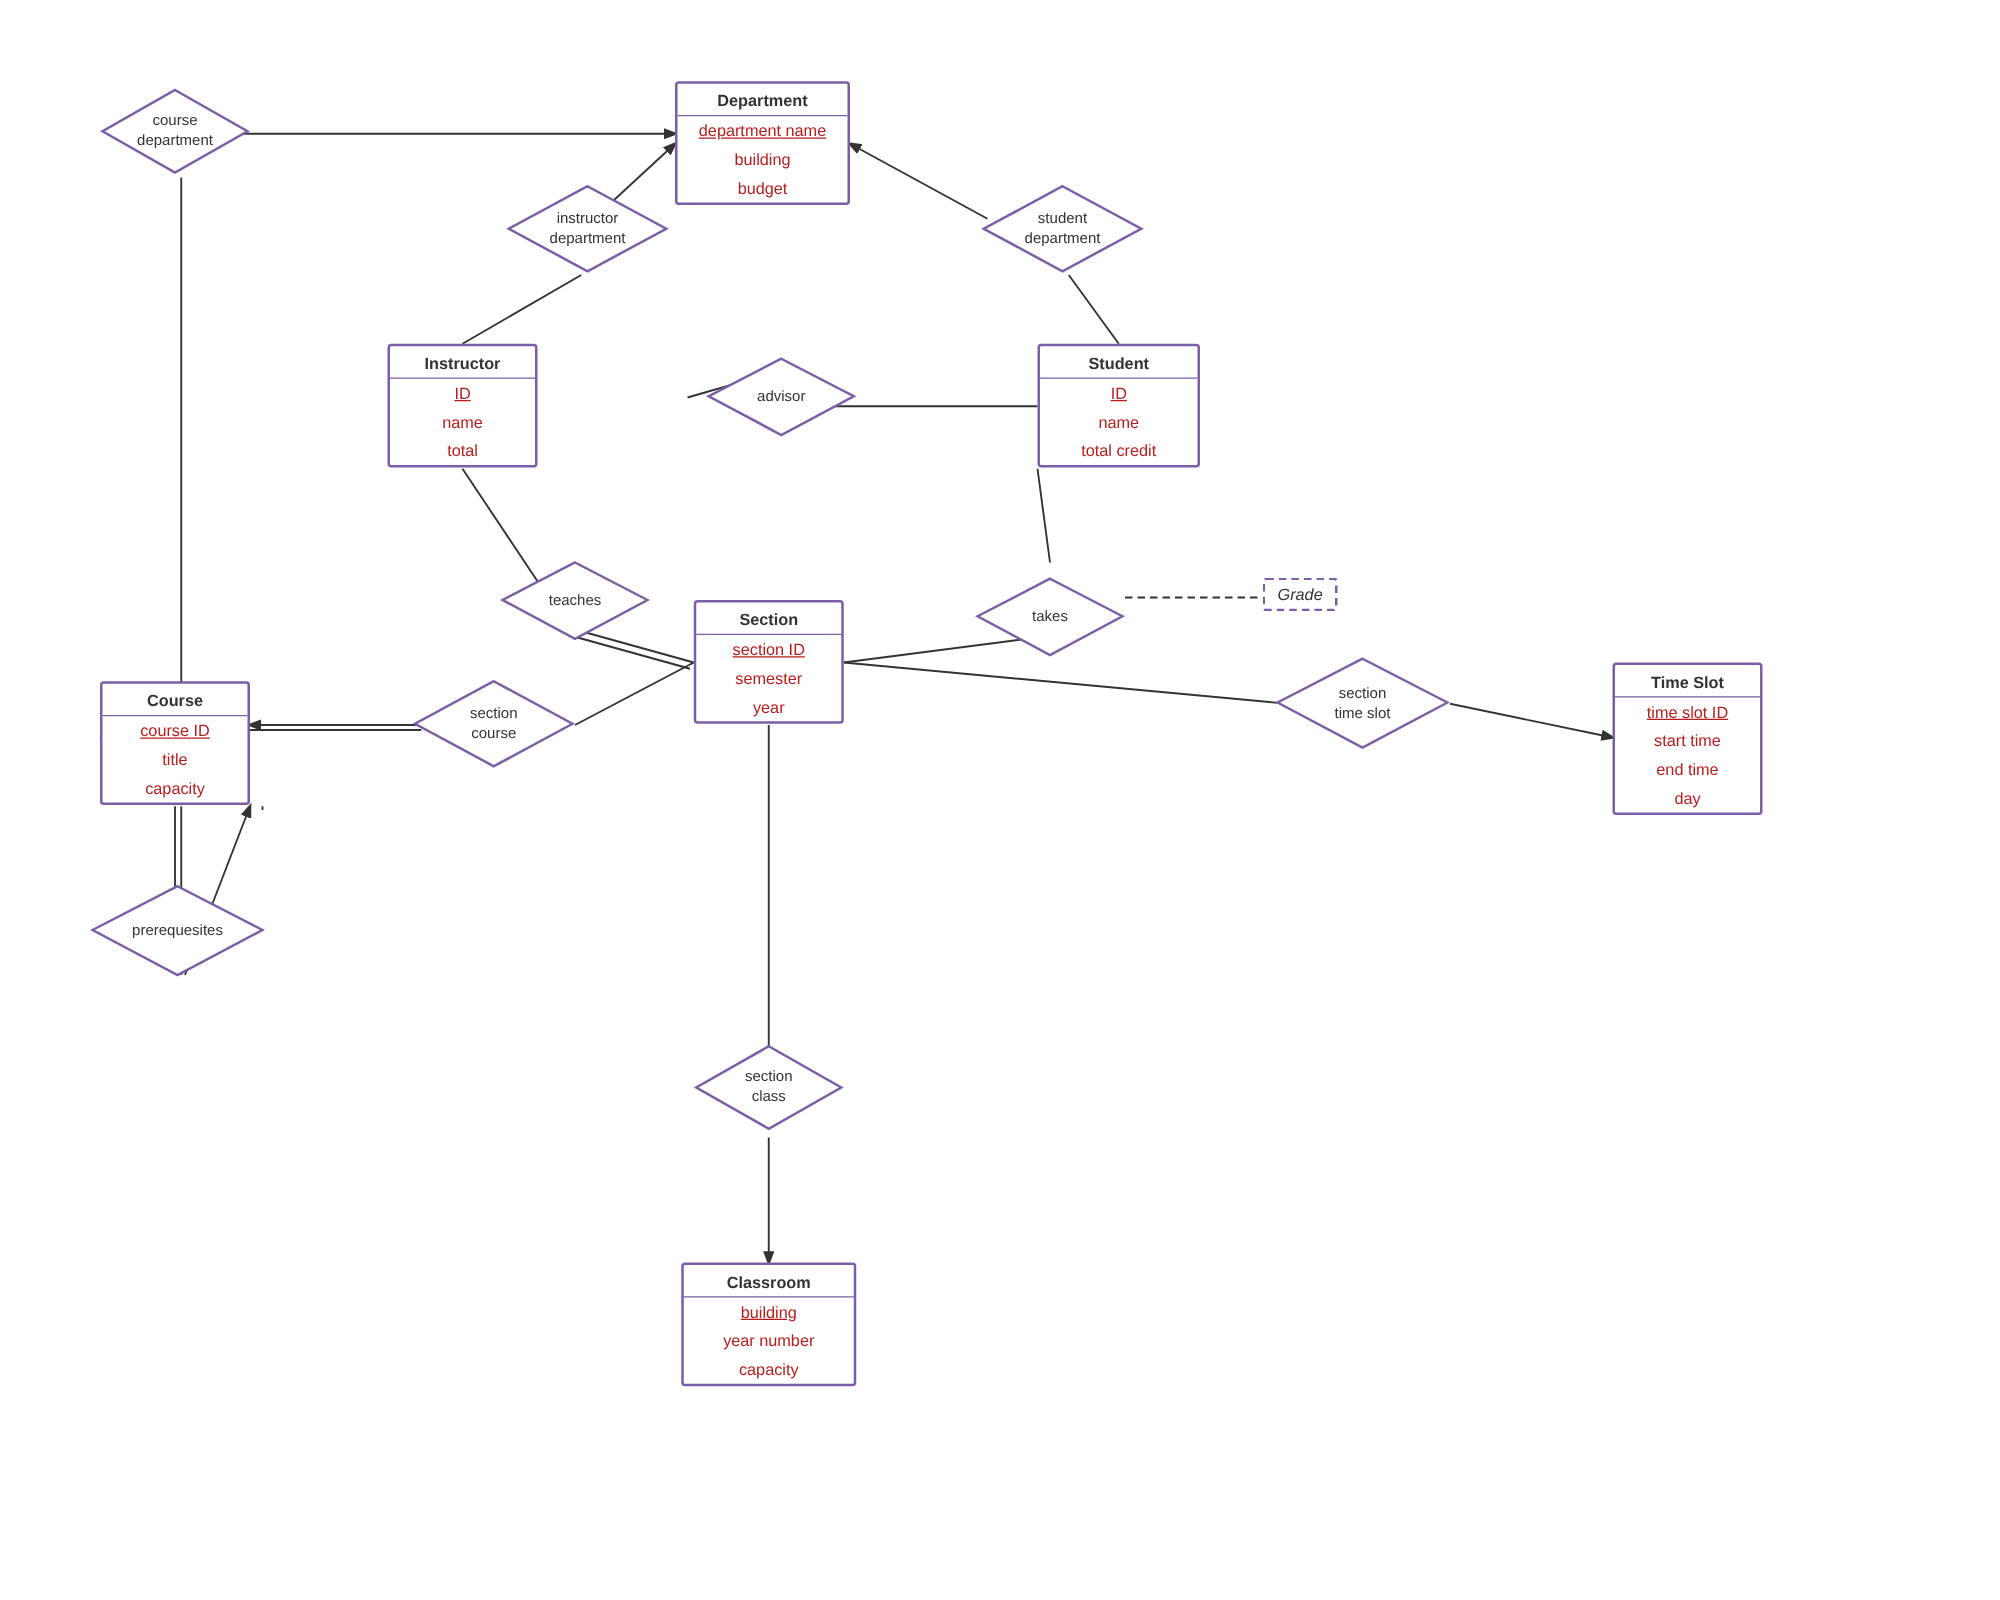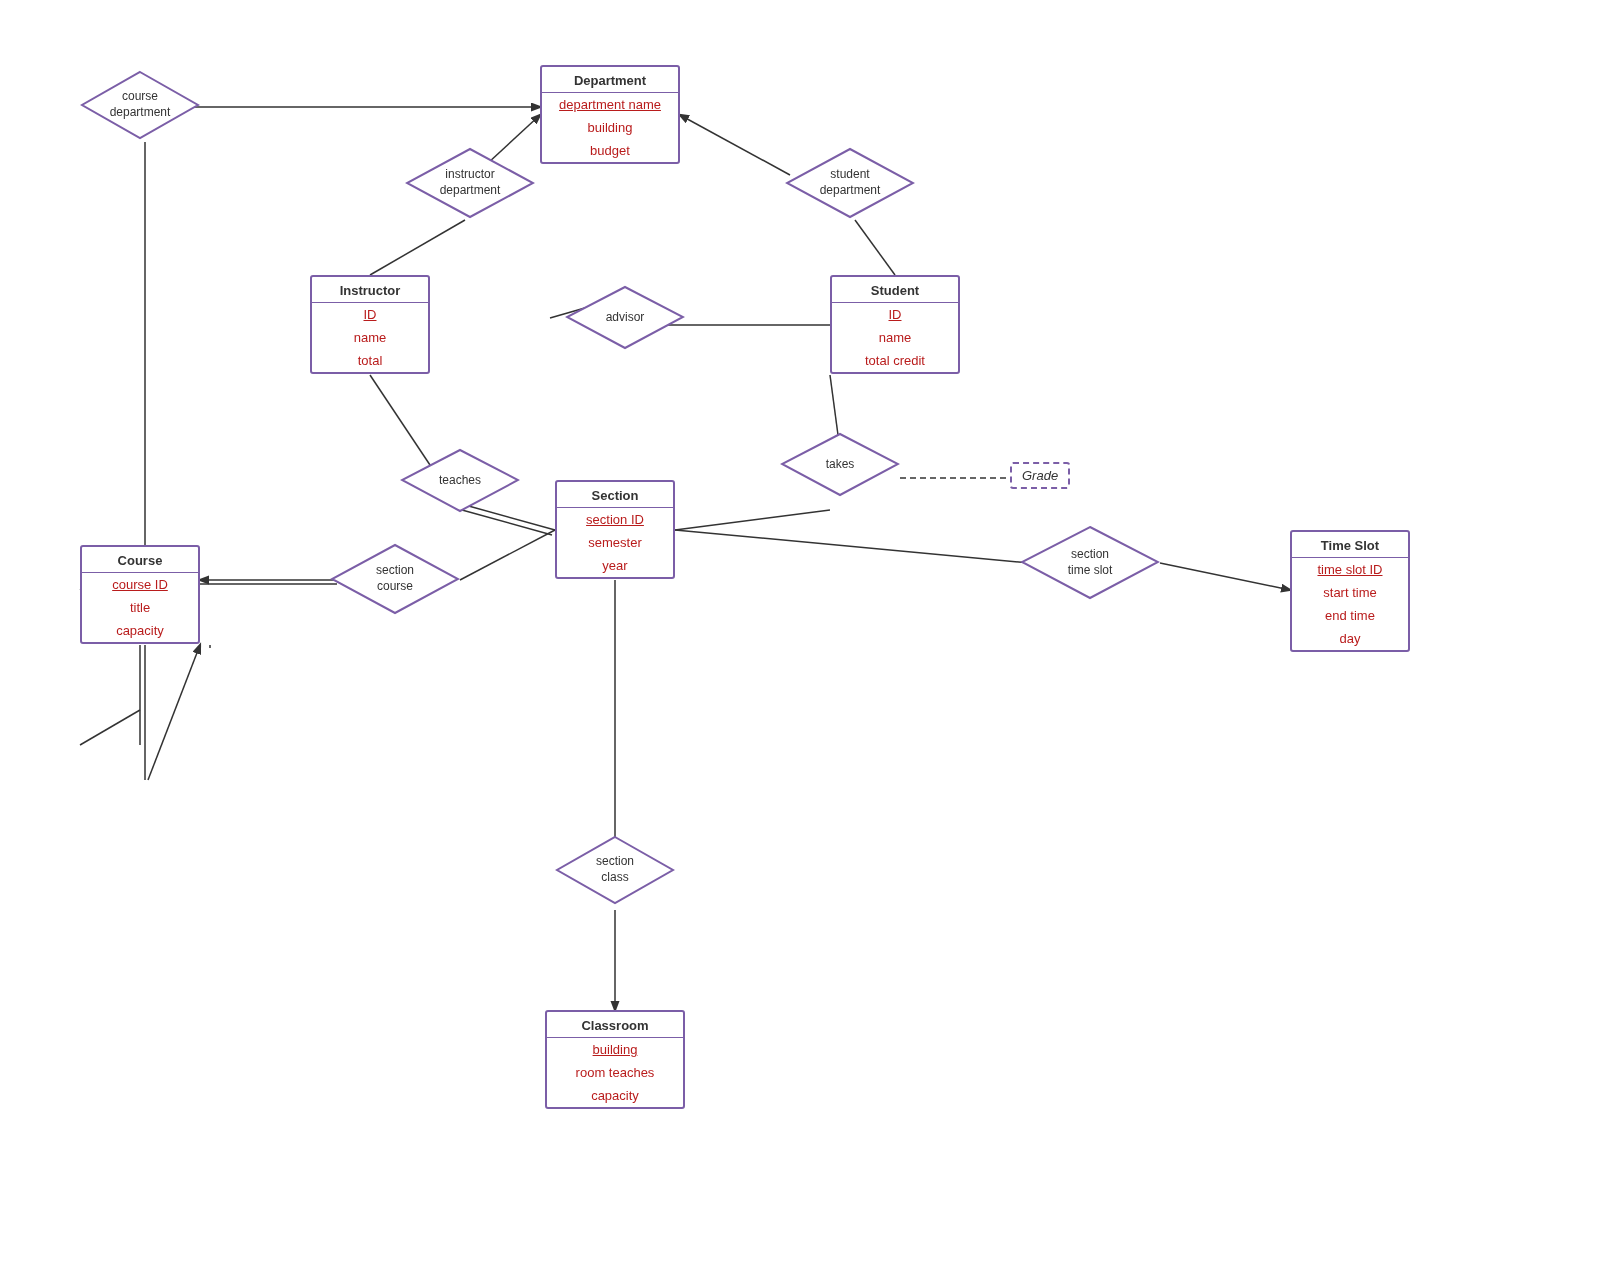--- a/index.html
+++ b/index.html
@@ -179,21 +179,21 @@
     <div class="entity-title">Time Slot</div>
     <div class="entity-attr pk">time slot ID</div>
     <div class="entity-attr">start time</div>
     <div class="entity-attr">end time</div>
     <div class="entity-attr">day</div>
   </div>
 
   <div class="entity" style="left:545px; top:1010px; width:140px;">
     <div class="entity-title">Classroom</div>
     <div class="entity-attr pk">building</div>
-    <div class="entity-attr">room teaches</div>
+    <div class="entity-attr">year number</div>
     <div class="entity-attr">capacity</div>
   </div>
 
   <div class="dashed-box" style="left:1010px; top:462px; border-style: dashed;">
     <span>Grade</span>
   </div>
 
   <div class="diamond" style="left:80px; top:70px; width:120px; height:70px;">
     <svg viewBox="0 0 120 70" xmlns="http://www.w3.org/2000/svg">
       <polygon points="60,2 118,35 60,68 2,35" fill="white" stroke="#7b5ea7" stroke-width="2"></polygon>
@@ -222,21 +222,21 @@
     <span class="diamond-label">advisor</span>
   </div>
 
   <div class="diamond" style="left:400px; top:448px; width:120px; height:65px;">
     <svg viewBox="0 0 120 65" xmlns="http://www.w3.org/2000/svg">
       <polygon points="60,2 118,32 60,63 2,32" fill="white" stroke="#7b5ea7" stroke-width="2"></polygon>
     </svg>
     <span class="diamond-label">teaches</span>
   </div>
 
-  <div class="diamond" style="left:780px; top:432px; width:120px; height:65px;">
+  <div class="diamond" style="left:780px; top:461px; width:120px; height:65px;">
     <svg viewBox="0 0 120 65" xmlns="http://www.w3.org/2000/svg">
       <polygon points="60,2 118,32 60,63 2,32" fill="white" stroke="#7b5ea7" stroke-width="2"></polygon>
     </svg>
     <span class="diamond-label">takes</span>
   </div>
 
   <div class="diamond" style="left:330px; top:543px; width:130px; height:72px;">
     <svg viewBox="0 0 130 72" xmlns="http://www.w3.org/2000/svg">
       <polygon points="65,2 128,36 65,70 2,36" fill="white" stroke="#7b5ea7" stroke-width="2"></polygon>
     </svg>
@@ -250,14 +250,20 @@
     <span class="diamond-label">section<br>time slot</span>
   </div>
 
   <div class="diamond" style="left:555px; top:835px; width:120px; height:70px;">
     <svg viewBox="0 0 120 70" xmlns="http://www.w3.org/2000/svg">
       <polygon points="60,2 118,35 60,68 2,35" fill="white" stroke="#7b5ea7" stroke-width="2"></polygon>
     </svg>
     <span class="diamond-label">section<br>class</span>
   </div>
 
+  <div class="diamond" style="left:72px; top:707px; width:140px; height:75px;">
+    <svg viewBox="0 0 140 75" xmlns="http://www.w3.org/2000/svg">
+      <polygon points="70,2 138,37 70,73 2,37" fill="white" stroke="#7b5ea7" stroke-width="2"></polygon>
+    </svg>
+    <span class="diamond-label">prerequesites</span>
+  </div>
 
 </div>
 
 </body></html>

